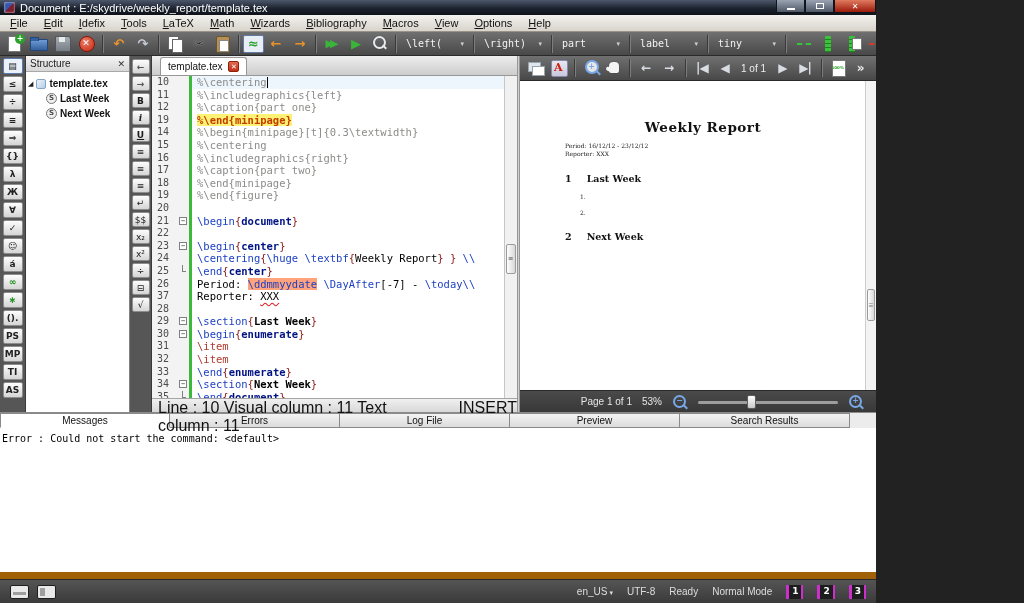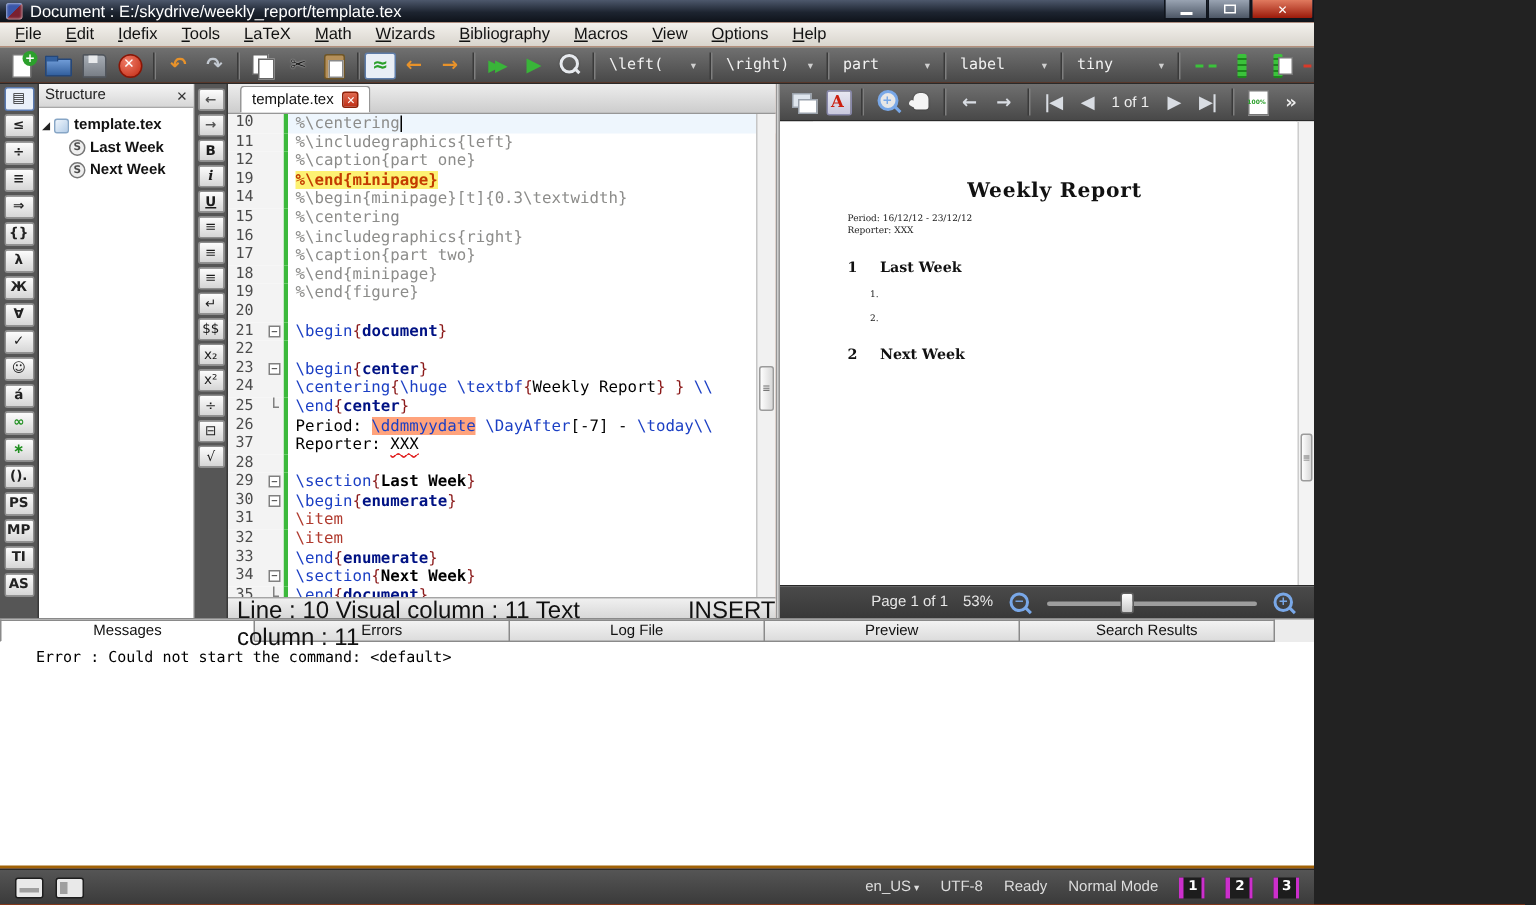--- a/index.html
+++ b/index.html
@@ -141,21 +141,21 @@
   .zoom-glass::after{content:"";position:absolute;left:11px;top:12px;width:5px;height:2px;background:#79a8e8;transform:rotate(45deg)}
   .zslider{position:relative;width:140px;height:16px}
   .zslider .track{position:absolute;left:0;right:0;top:7px;height:3px;background:#9d9d9d;border-radius:2px}
   .zslider .thumb{position:absolute;left:35%;top:1px;width:9px;height:14px;background:linear-gradient(#fff,#c9c9c9);border:1px solid #5e5e5e;border-radius:2px}
 
   
   .bottomtabs{height:16px;background:#ececec;display:flex;border-top:1px solid #8a8a8a}
   .btab{width:170px;border:1px solid #8a8a8a;border-left:none;background:linear-gradient(#f3f3f3,#dcdcdc);font-size:10px;color:#111;display:flex;align-items:center;justify-content:center}
   .btab:first-child{border-left:1px solid #8a8a8a}
   .btab.active{background:#fff;border-bottom-color:#fff}
-  .messages{height:151px;background:#fff;border-bottom:2px solid #a16207;padding:5px 24px;font:10px "DejaVu Sans Mono",monospace;color:#000}
+  .messages{height:151px;background:#fff;border-bottom:7px solid #a16207;padding:5px 2px;font:10px "DejaVu Sans Mono",monospace;color:#000}
 
   
   .statusbar{height:24px;background:linear-gradient(#555,#3a3a3a);border-top:1px solid #2a2a2a;display:flex;align-items:center;gap:8px;padding:0 10px;color:#ddd;font-size:10px}
   .layout-ico{width:19px;height:14px;background:#e9e9e9;border:1px solid #1e1e1e;border-radius:2px;position:relative}
   .layout-ico::after{content:"";position:absolute;left:2px;right:2px;bottom:3px;height:3px;background:#9f9f9f}
   .layout-ico.v::after{left:2px;top:2px;bottom:2px;right:auto;width:5px;height:auto}
   .sb-right{margin-left:auto;display:flex;align-items:center;gap:14px}
   .sb-label{white-space:nowrap}
   .sb-label .arr{font-size:7px;margin-left:2px}
   .bm{height:14px;padding:0 3px;background:#1d1d1d;border-left:3px solid #cc2fcc;border-right:2px solid #cc2fcc;color:#fff;font:bold 9px/13px "DejaVu Sans"}

